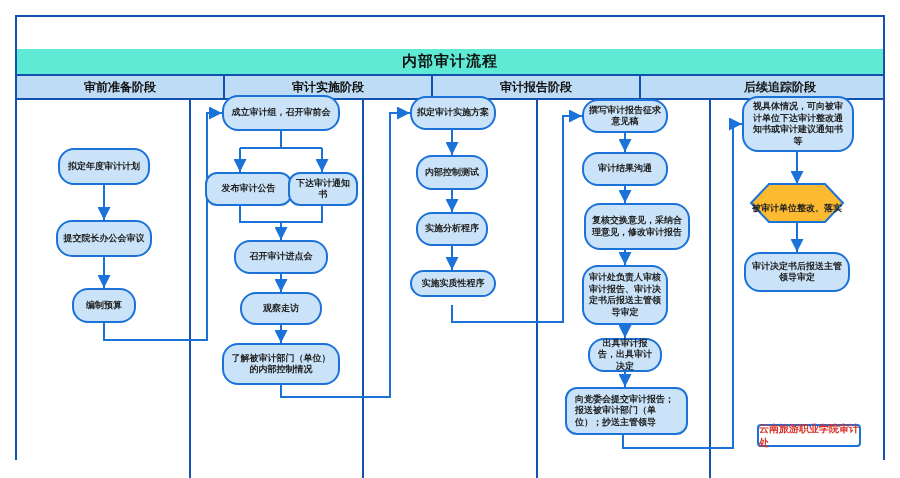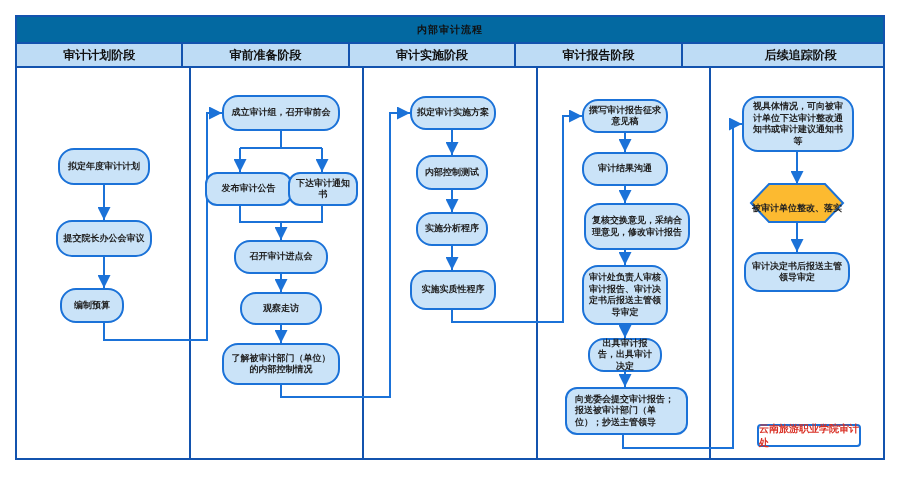--- a/index.html
+++ b/index.html
@@ -1,22 +1,22 @@
 <!DOCTYPE html>
 <html><head>
 <meta charset="utf-8">
 <style>
   html,body{margin:0;padding:0;background:#f5f5f5;}
   .canvas{position:relative;width:900px;height:478px;background:#ffffff;overflow:hidden;
           font-family:"Liberation Sans","DejaVu Sans",sans-serif;}
   .table{position:absolute;left:15px;top:15px;width:870px;height:445px;
          border:2px solid #1353ae;box-sizing:border-box;background:#fff;}
-  .title-row{height:25px;background:#0369a1;border-bottom:2px solid #1353ae;
+  .title-row{height:25px;background:#5eead4;border-bottom:2px solid #1353ae;
              display:flex;align-items:center;justify-content:center;
-             font-size:10px;font-weight:bold;color:#111;letter-spacing:1px;}
+             font-size:15px;font-weight:bold;color:#111;letter-spacing:1px;margin-top:32px;}
   .header-row{height:22px;display:flex;background:#bedcf5;border-bottom:2px solid #1353ae;}
   .header-cell{flex:1;border-right:2px solid #1353ae;display:flex;align-items:center;
                justify-content:center;font-size:12px;font-weight:bold;color:#111;box-sizing:border-box;}
   .header-cell:last-child{border-right:none;margin-left:36px;}
   .body{display:flex;height:390px;}
   .body-cell{flex:1;border-right:2px solid #1353ae;box-sizing:border-box;background:#fff;}
   .body-cell:last-child{border-right:none;}
   svg.connectors{position:absolute;left:0;top:0;width:900px;height:478px;pointer-events:none;}
   .node{position:absolute;background:#cae3f8;border:2px solid #1b72d8;border-radius:16px;
         box-sizing:border-box;display:flex;align-items:center;justify-content:center;
@@ -32,21 +32,20 @@
                 font-size:10px;font-weight:600;color:#d93025;box-sizing:border-box;}
 </style>
 </head>
 <body>
 
 <div class="canvas">
 
   <div class="table">
     <div class="title-row">内部审计流程</div>
     <div class="header-row">
-      <div class="header-cell">审计计划阶段</div>
       <div class="header-cell">审前准备阶段</div>
       <div class="header-cell">审计实施阶段</div>
       <div class="header-cell">审计报告阶段</div>
       <div class="header-cell">后续追踪阶段</div>
     </div>
     <div class="body">
       <div class="body-cell"></div>
       <div class="body-cell"></div>
       <div class="body-cell"></div>
       <div class="body-cell"></div>
@@ -84,33 +83,33 @@
       <path d="M625 372 L625 387" marker-end="url(#arw)"></path>
       <path d="M623 435 L623 448 L733 448 L733 124 L742 124" marker-end="url(#arw)"></path>
       <path d="M797 152 L797 184" marker-end="url(#arw)"></path>
       <path d="M797 222 L797 252" marker-end="url(#arw)"></path>
     </g>
     <polygon points="751,203 769,184 825,184 843,203 825,222 769,222" fill="#fcba30" stroke="#1b72d8" stroke-width="2"></polygon>
   </svg>
 
   <div class="node" style="left:58px;top:148px;width:92px;height:37px;">拟定年度审计计划</div>
   <div class="node" style="left:56px;top:220px;width:96px;height:37px;">提交院长办公会审议</div>
-  <div class="node" style="left:60px;top:288px;width:64px;height:35px;">编制预算</div>
+  <div class="node" style="left:72px;top:288px;width:64px;height:35px;">编制预算</div>
 
   <div class="node" style="left:222px;top:95px;width:118px;height:36px;">成立审计组，召开审前会</div>
   <div class="node small-r" style="left:205px;top:172px;width:87px;height:34px;">发布审计公告</div>
   <div class="node small-r" style="left:288px;top:172px;width:70px;height:34px;">下达审计通知书</div>
   <div class="node" style="left:234px;top:240px;width:94px;height:34px;">召开审计进点会</div>
   <div class="node" style="left:240px;top:292px;width:82px;height:33px;">观察走访</div>
   <div class="node" style="left:222px;top:343px;width:118px;height:42px;">了解被审计部门（单位）的内部控制情况</div>
 
   <div class="node" style="left:410px;top:96px;width:86px;height:34px;">拟定审计实施方案</div>
   <div class="node" style="left:416px;top:155px;width:72px;height:35px;">内部控制测试</div>
   <div class="node" style="left:416px;top:212px;width:72px;height:34px;">实施分析程序</div>
-  <div class="node" style="left:410px;top:270px;width:86px;height:40px;">实施实质性程序</div>
+  <div class="node" style="left:410px;top:270px;width:86px;height:27px;">实施实质性程序</div>
 
   <div class="node" style="left:582px;top:99px;width:86px;height:34px;">撰写审计报告征求意见稿</div>
   <div class="node" style="left:582px;top:152px;width:86px;height:34px;">审计结果沟通</div>
   <div class="node" style="left:584px;top:203px;width:106px;height:47px;">复核交换意见，采纳合理意见，修改审计报告</div>
   <div class="node" style="left:582px;top:265px;width:86px;height:60px;">审计处负责人审核审计报告、审计决定书后报送主管领导审定</div>
   <div class="node" style="left:588px;top:338px;width:74px;height:34px;">出具审计报告，出具审计决定</div>
   <div class="node small-r align-left" style="left:565px;top:387px;width:123px;height:48px;">向党委会提交审计报告；报送被审计部门（单位）；抄送主管领导</div>
 
   <div class="node" style="left:742px;top:96px;width:112px;height:56px;">视具体情况，可向被审计单位下达审计整改通知书或审计建议通知书等</div>
   <div class="hex-label" style="left:751px;top:184px;width:92px;height:38px;margin-top:6px;">被审计单位整改、落实</div>

